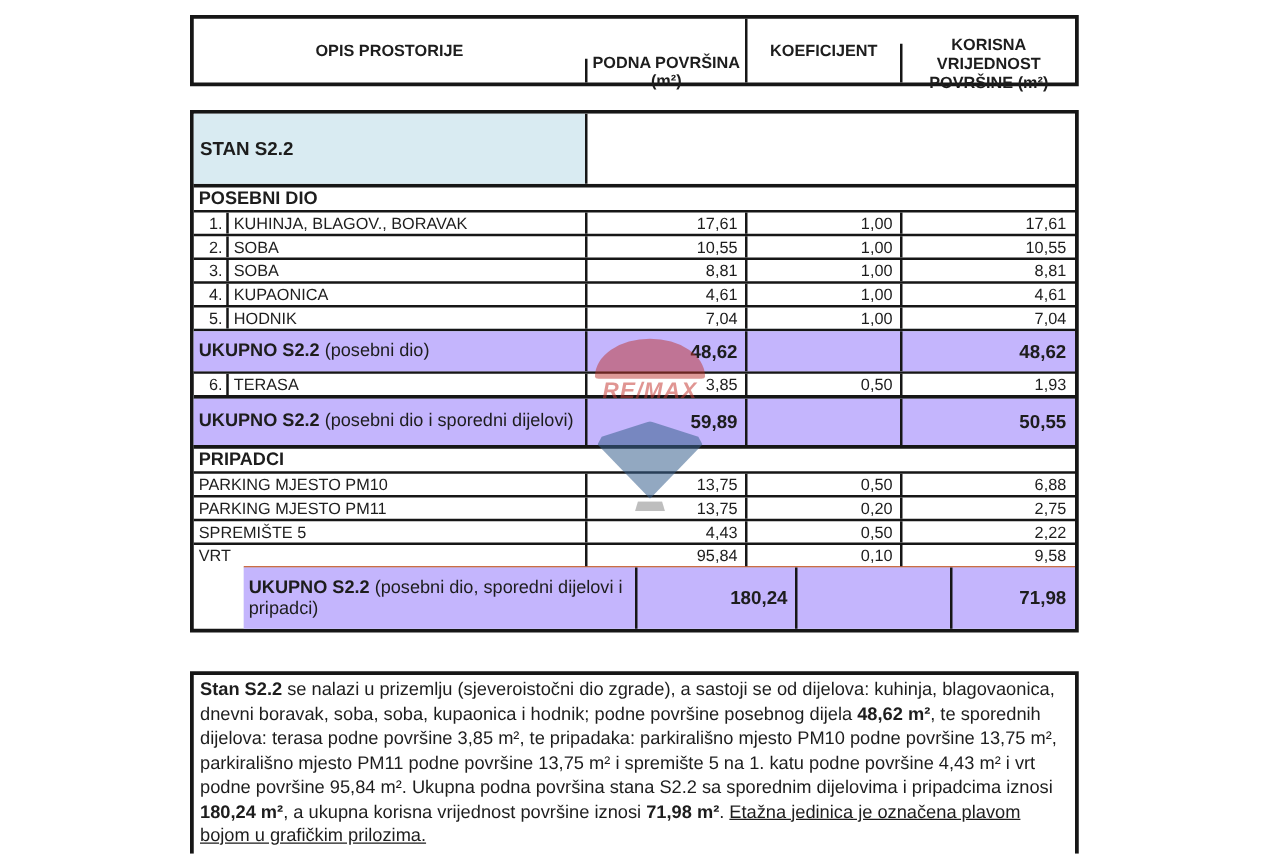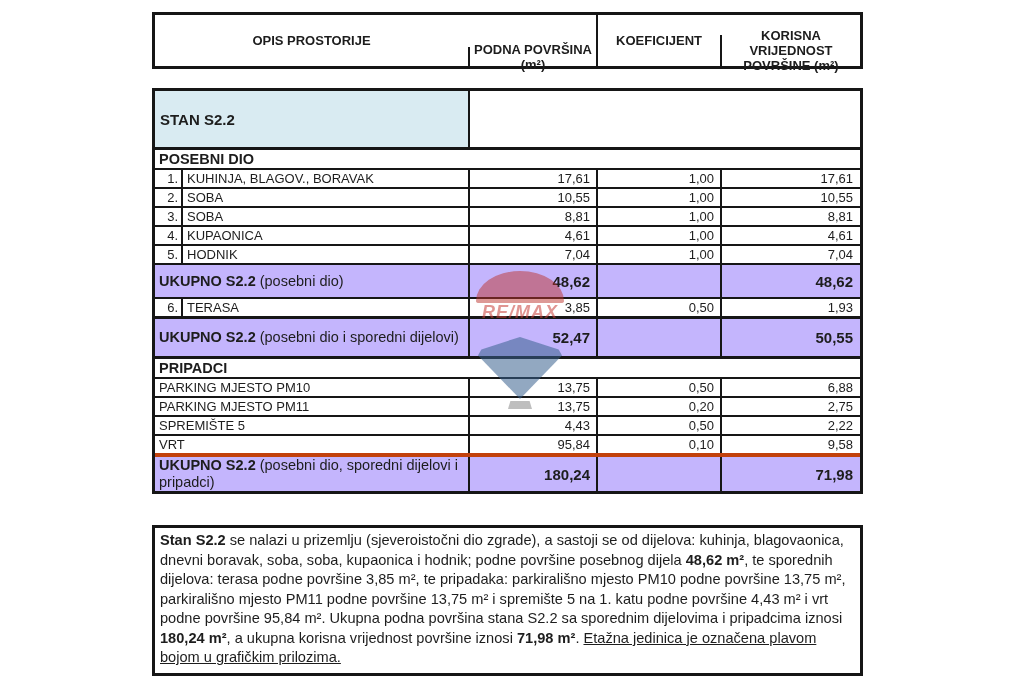--- a/index.html
+++ b/index.html
@@ -62,21 +62,21 @@
   .num{width:28px;text-align:right;padding-right:3px;border-right:2px solid #161616;box-sizing:border-box;height:100%;display:flex;align-items:center;justify-content:flex-end;flex:none;}
   .nm{padding-left:4px;}
   .nm-only{padding-left:4px;}
 
   
   .total-row{background:#d9ebf2;font-size:14.5px;}
   .total-row .cell{background:#c4b5fd;}
   .total-row .c-name{padding:2px 4px 2px 4px;line-height:17px;display:flex;align-items:center;}
   .t1{height:34px;}
   .t2{height:40px;border-top:3px solid #161616;}
-  .t3{height:38px;border-top:4px solid #c2410c;}
+  .t3{height:50px;border-top:1px solid #c2410c;margin-left:40px;}
   .bold{font-weight:700;}
   .normal{font-weight:400;}
   .tot-val{font-weight:700;font-size:15px;}
 
   
   .footer-box{
     margin-top:31px;
     border:3px solid #161616;
     box-sizing:border-box;
     padding:3px 7px 5px 5px;
@@ -201,21 +201,21 @@
           </div>
         <div class="cell c-area">3,85</div>
         <div class="cell c-coef">0,50</div>
         <div class="cell c-val">1,93</div>
       </div>
 
       <div class="trow total-row t2">
         <div class="cell c-name">
             <span><span class="bold">UKUPNO S2.2</span><span class="normal"> (posebni dio i sporedni dijelovi)</span></span>
           </div>
-        <div class="cell c-area tot-val">52,47</div>
+        <div class="cell c-area tot-val">59,89</div>
         <div class="cell c-coef"></div>
         <div class="cell c-val tot-val">50,55</div>
       </div>
 
       <div class="section-row">PRIPADCI</div>
 
       <div class="trow item-row">
         <div class="cell c-name">
             <span class="nm-only">PARKING MJESTO PM10</span>
           </div>

